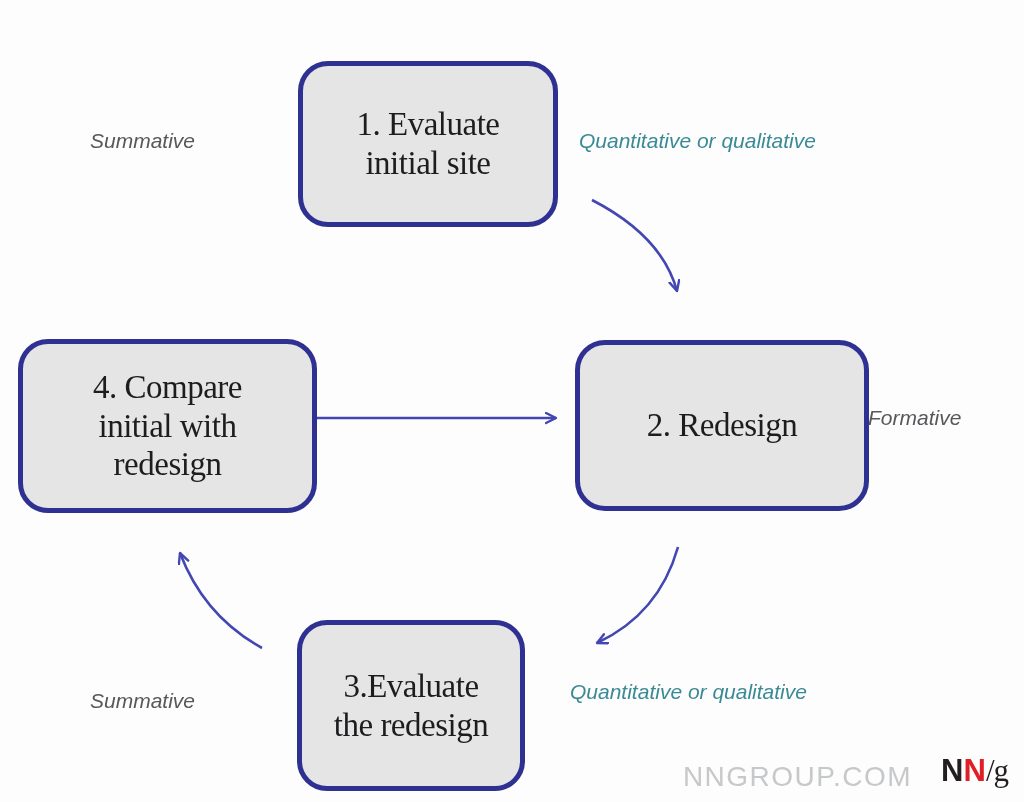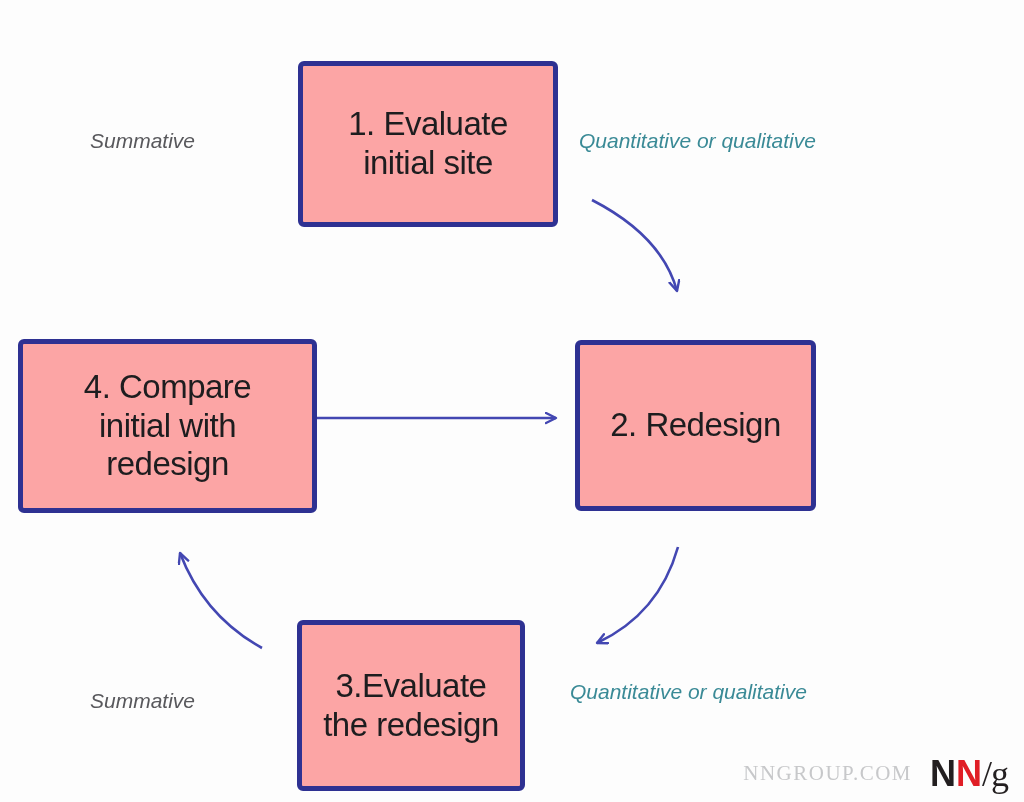--- a/index.html
+++ b/index.html
@@ -3,42 +3,42 @@
 <meta charset="utf-8">
 <style>
   html,body{margin:0;padding:0;background:#ffffff;}
   .canvas{
     position:relative;width:1024px;height:802px;background:#fdfdfd;
     font-family:"Liberation Sans",sans-serif;overflow:hidden;
   }
   .arrow-layer{position:absolute;left:0;top:0;width:1024px;height:802px;pointer-events:none;}
   .node{
     position:absolute;box-sizing:border-box;
-    border:5px solid var(--node-border,#2e3192);border-radius:6px;background:#fca5a5;
+    border:5px solid var(--node-border,#2e3192);border-radius:30px;background:#e5e5e5;
     display:flex;align-items:center;justify-content:center;
     text-align:center;font-size:33px;line-height:1.17;letter-spacing:-0.5px;
-    color:#1d1d1f;white-space:pre-line;
+    color:#1d1d1f;white-space:pre-line;font-family:Liberation Serif, serif;
   }
   .node-step1{left:298px;top:61px;width:260px;height:166px;}
-  .node-step2{left:575px;top:340px;width:241px;height:171px;}
+  .node-step2{left:575px;top:340px;width:294px;height:171px;}
   .node-step3{left:297px;top:620px;width:228px;height:171px;}
   .node-step4{left:18px;top:339px;width:299px;height:174px;}
   .label{position:absolute;font-style:italic;font-size:21px;line-height:1.25;white-space:nowrap;}
   .label-gray{color:var(--muted,#58585c);}
   .label-teal{color:var(--teal,#3a8a96);}
   .lbl-top-left{left:90px;top:128px;}
   .lbl-top-right{left:579px;top:128px;}
   .lbl-right{left:868px;top:405px;line-height:1.27;}
   .lbl-bottom-left{left:90px;top:688px;}
   .lbl-bottom-right{left:570px;top:679px;}
   .watermark{
-    position:absolute;right:112px;top:761px;font-size:21px;letter-spacing:1.5px;
-    color:var(--watermark,#c7c8ca);font-weight:400;font-family:Liberation Serif, serif;
+    position:absolute;right:112px;top:761px;font-size:28px;letter-spacing:1.5px;
+    color:var(--watermark,#c7c8ca);font-weight:400;
   }
-  .logo{position:absolute;right:16px;top:753px;font-size:36px;font-weight:bold;color:#231f20;letter-spacing:0;}
+  .logo{position:absolute;right:16px;top:753px;font-size:31px;font-weight:bold;color:#231f20;letter-spacing:0;}
   .logo .n2{color:var(--logo-red,#e01e26);}
   .logo .sg{font-family:"Liberation Serif",serif;font-weight:normal;letter-spacing:-1px;}
 </style>
 </head>
 <body>
 
 <div class="canvas">
 
   <svg class="arrow-layer" viewBox="0 0 1024 802">
     <defs>
@@ -62,20 +62,21 @@
 
   <div class="node node-step4">4. Compare
 initial with
 redesign</div>
 
   <div class="label label-gray lbl-top-left">Summative</div>
 
   <div class="label label-teal lbl-top-right">Quantitative or qualitative</div>
 
   <div class="label lbl-right">
+    <div class="label-gray">Formative</div>
   </div>
 
   <div class="label label-gray lbl-bottom-left">Summative</div>
 
   <div class="label label-teal lbl-bottom-right">Quantitative or qualitative</div>
 
   <div class="watermark">NNGROUP.COM</div>
 
   <div class="logo"><span class="n1">N</span><span class="n2">N</span><span class="sg">/g</span></div>
 

